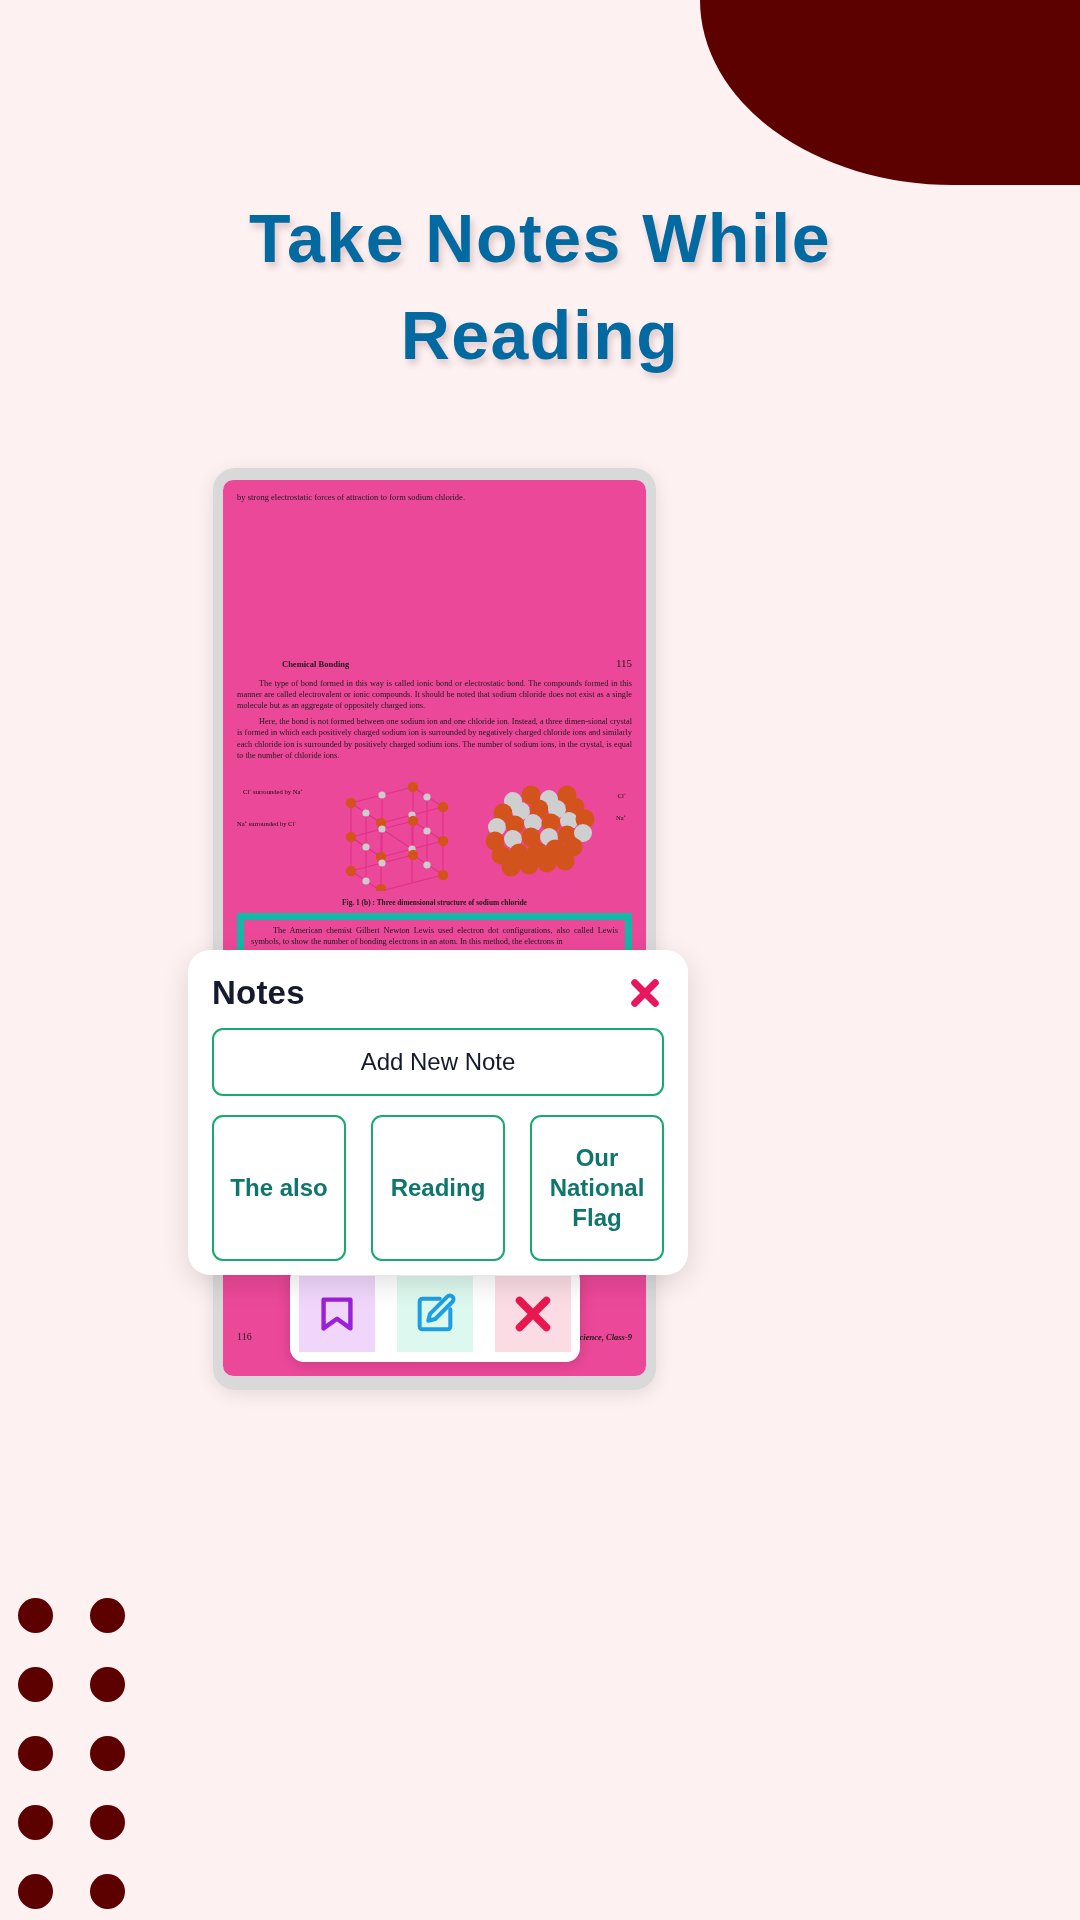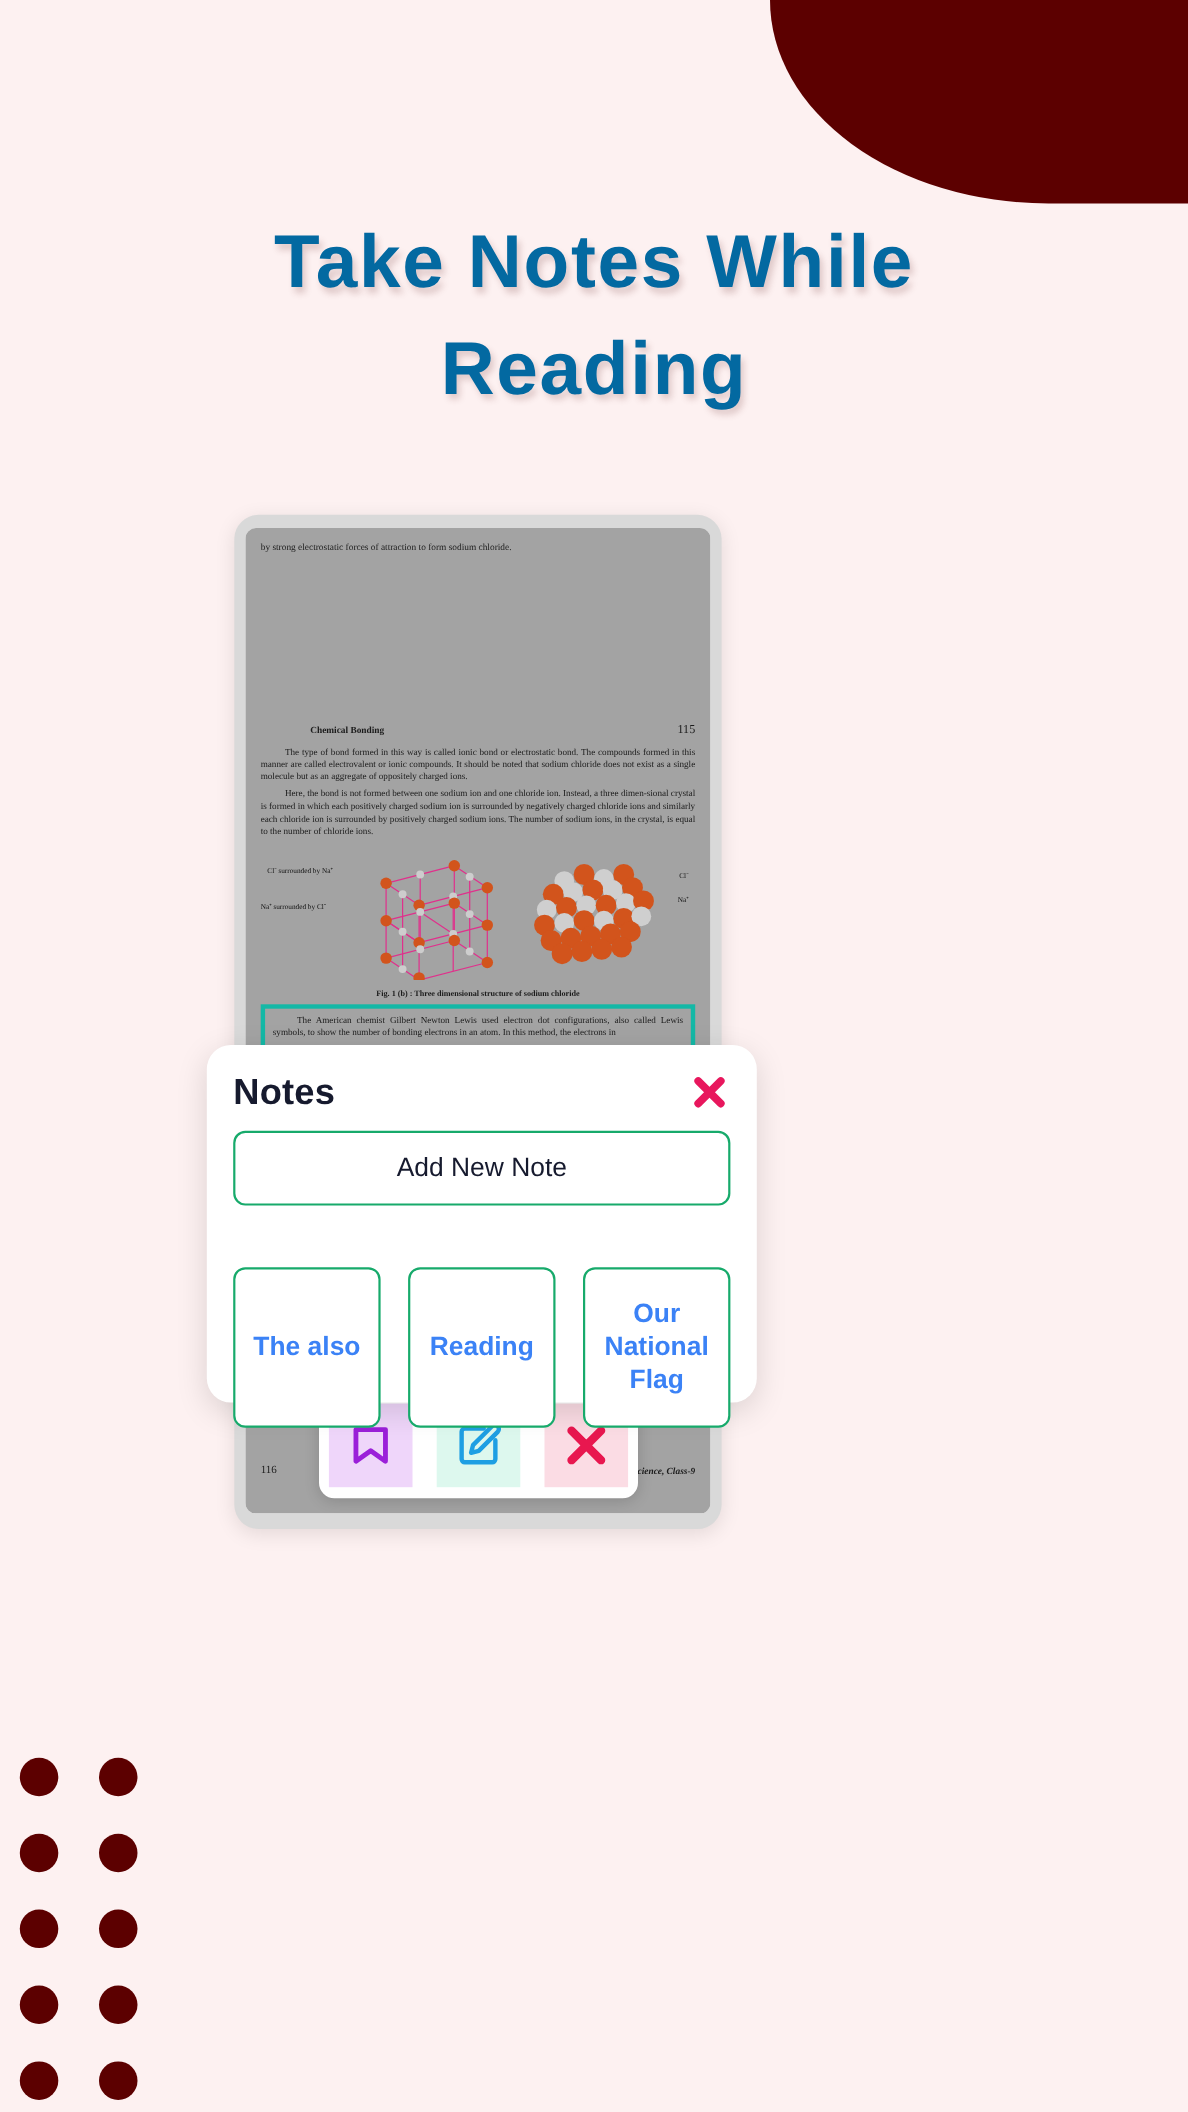--- a/index.html
+++ b/index.html
@@ -64,21 +64,21 @@
     width:100%; height:100%;
     background:#ffffff;
     border-radius:10px;
     overflow:hidden;
     position:relative;
   }
 
   
   .page{
     position:absolute; inset:0;
-    background:#a3a3a3;
+    background:#ec4899;
     font-family:"Liberation Serif", serif;
     color:#1b1b1b;
     padding:10px 14px;
   }
   .pg-topline{ font-size:8.5px; line-height:1.3; margin-top:2px; }
   .pg-runhead{
     display:flex; justify-content:space-between; align-items:baseline;
     margin-top:154px; font-size:9px;
   }
   .pg-runhead .rh-left{ font-weight:bold; font-size:8.5px;margin-left:45px; }
@@ -103,21 +103,21 @@
   .lattice{
     position:absolute; left:100px; top:4px; width:116px; height:114px;
   }
   .cluster{
     position:absolute; left:246px; top:6px; width:120px; height:110px;
   }
   .fig-cap{
     text-align:center; font-size:7.4px; font-weight:bold; margin-top:3px;
   }
   .boxed{
-    border:4px solid #14b8a6; margin-top:6px; padding:5px 7px 6px 7px;
+    border:7px solid #14b8a6; margin-top:6px; padding:5px 7px 6px 7px;
     font-size:8.3px; line-height:1.35; text-align:justify; text-indent:22px;
   }
 
   .pg-footer{
     position:absolute; left:14px; right:14px; bottom:34px;
     display:flex; justify-content:space-between; align-items:center;
     font-size:10px;
   }
   .pg-footer .ft-right{ font-style:italic; font-weight:bold; font-size:8.5px; }
 
@@ -185,24 +185,23 @@
     display:flex; gap:25px;
   }
   .note-card{
     flex:1; height:146px;
     border:2.5px solid #17AA6B;
     border-radius:11px;
     background:#fff;
     display:flex; align-items:center; justify-content:center;
     text-align:center;
     padding:6px 10px;
-    font-size:24px; font-weight:bold; color:#3b82f6;
+    font-size:24px; font-weight:bold; color:#0f766e;
     line-height:1.25;
     cursor:pointer;
-    margin-top:37px;
   }
 </style>
 </head>
 <body>
 
 <div class="corner-blob"></div>
 <div class="corner-blob-2"></div>
 
 <div class="headline">
   <span>Take Notes While</span><br>

